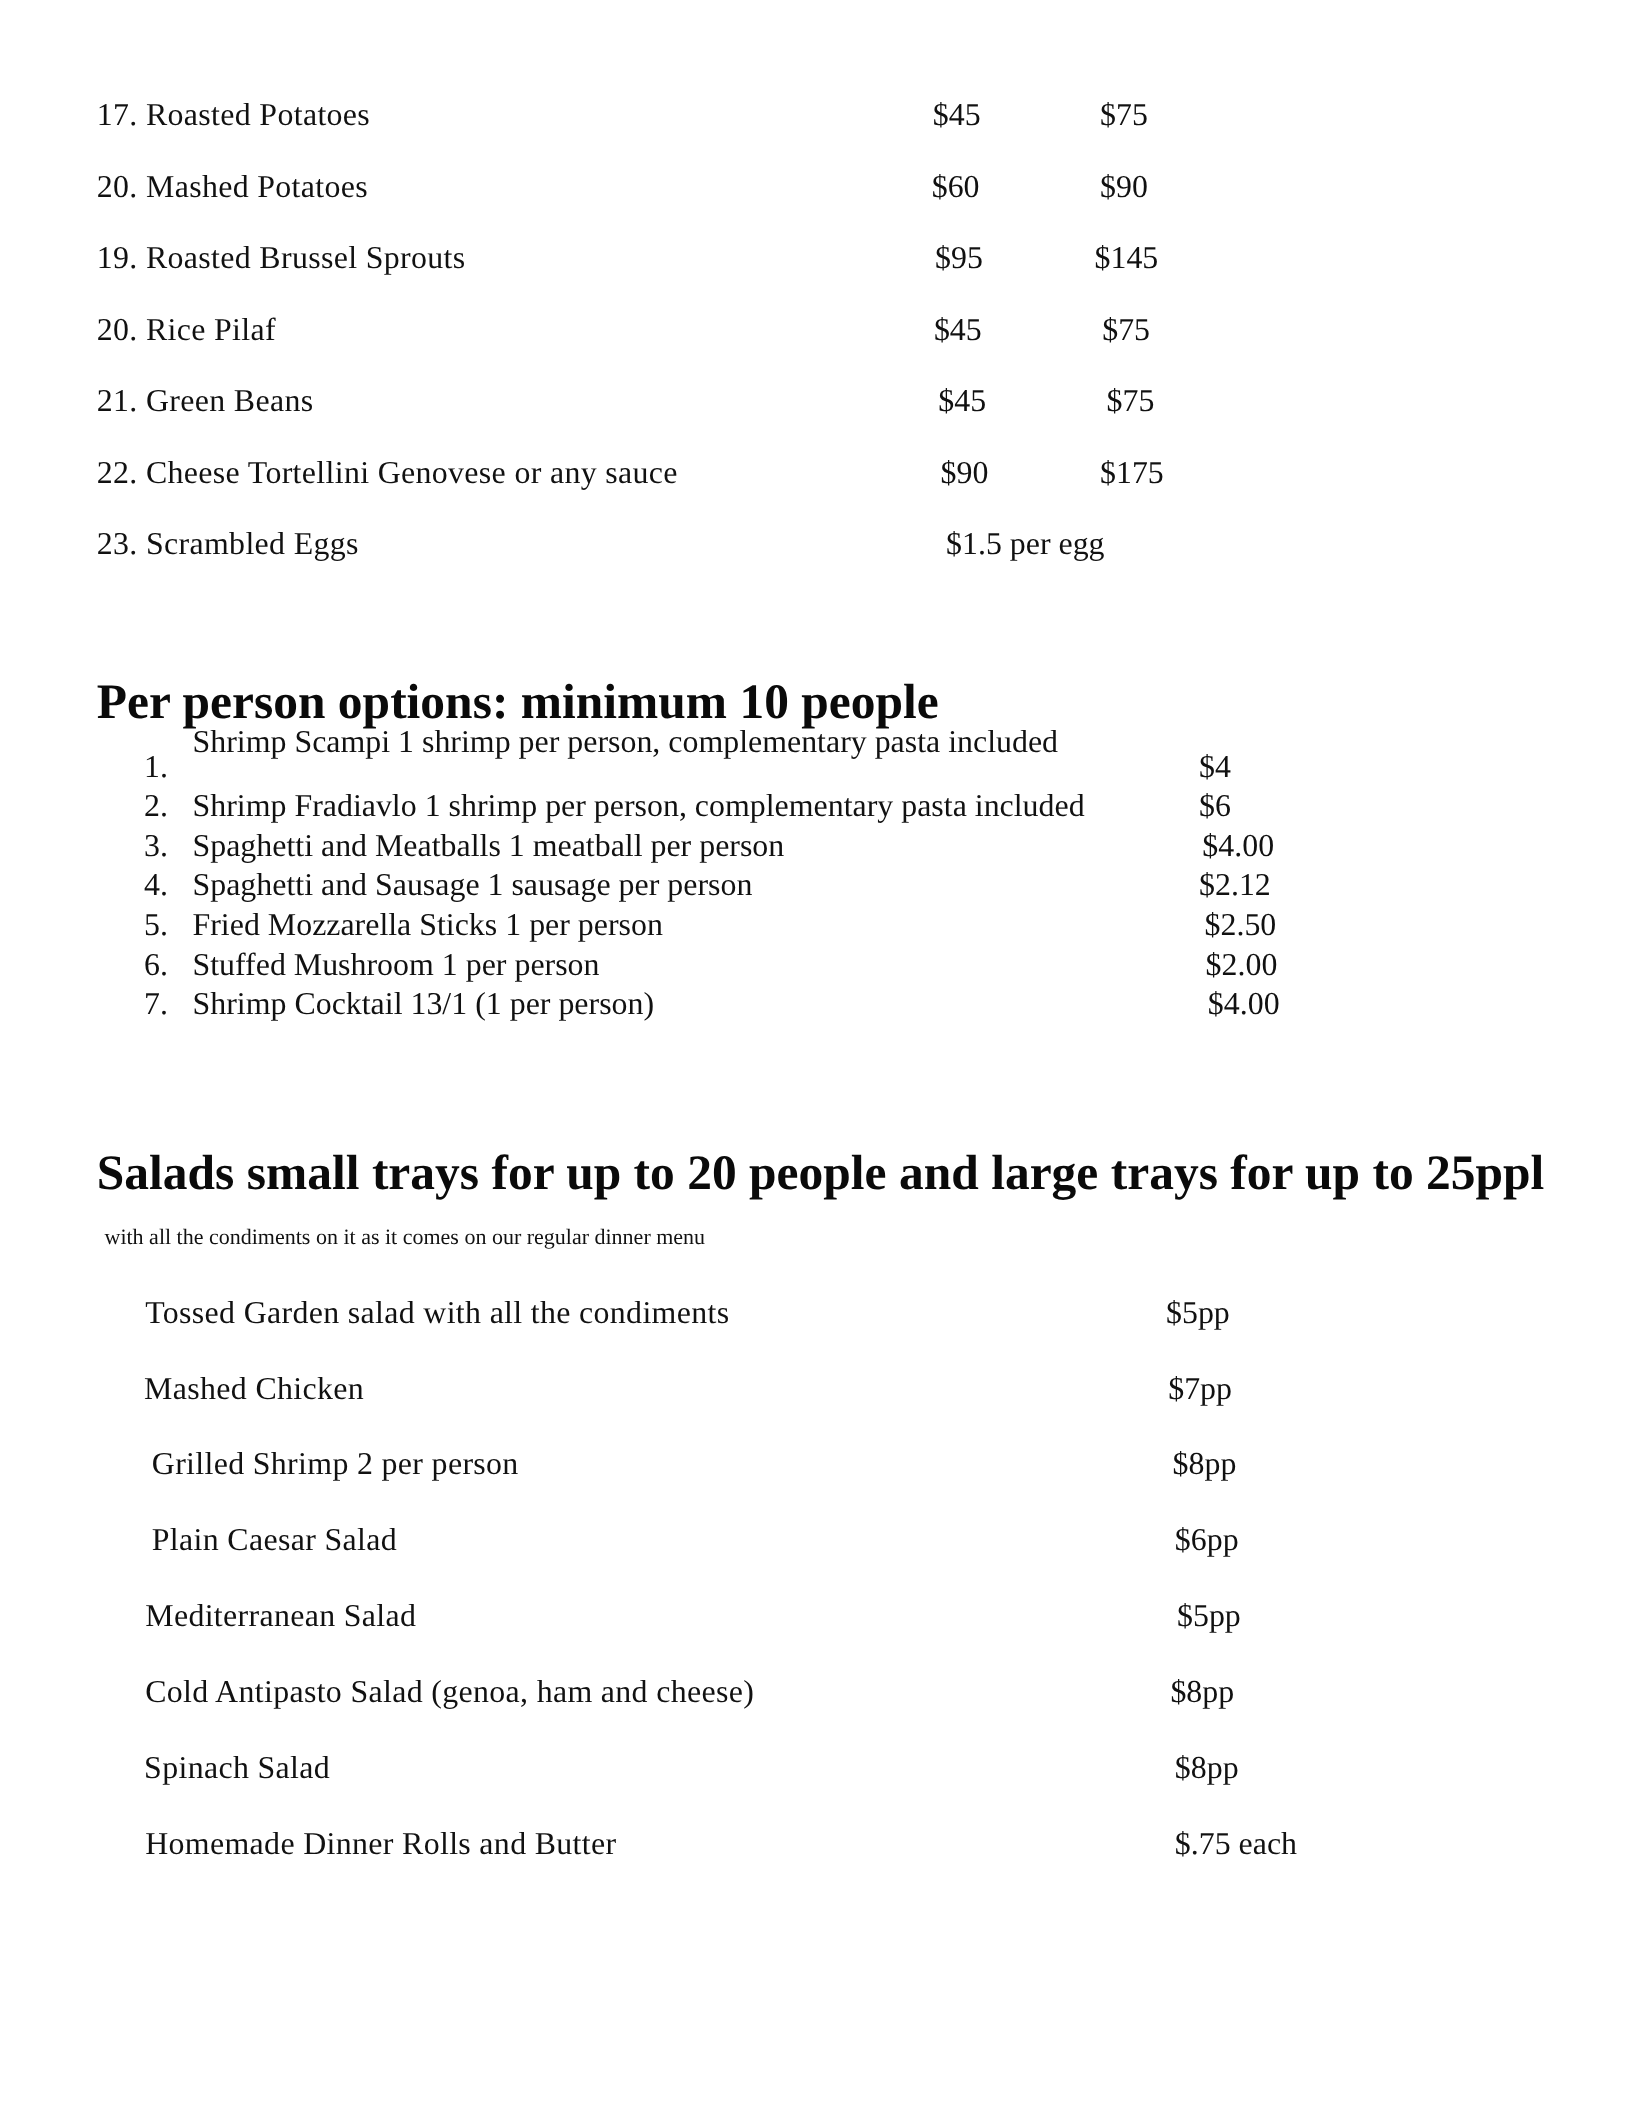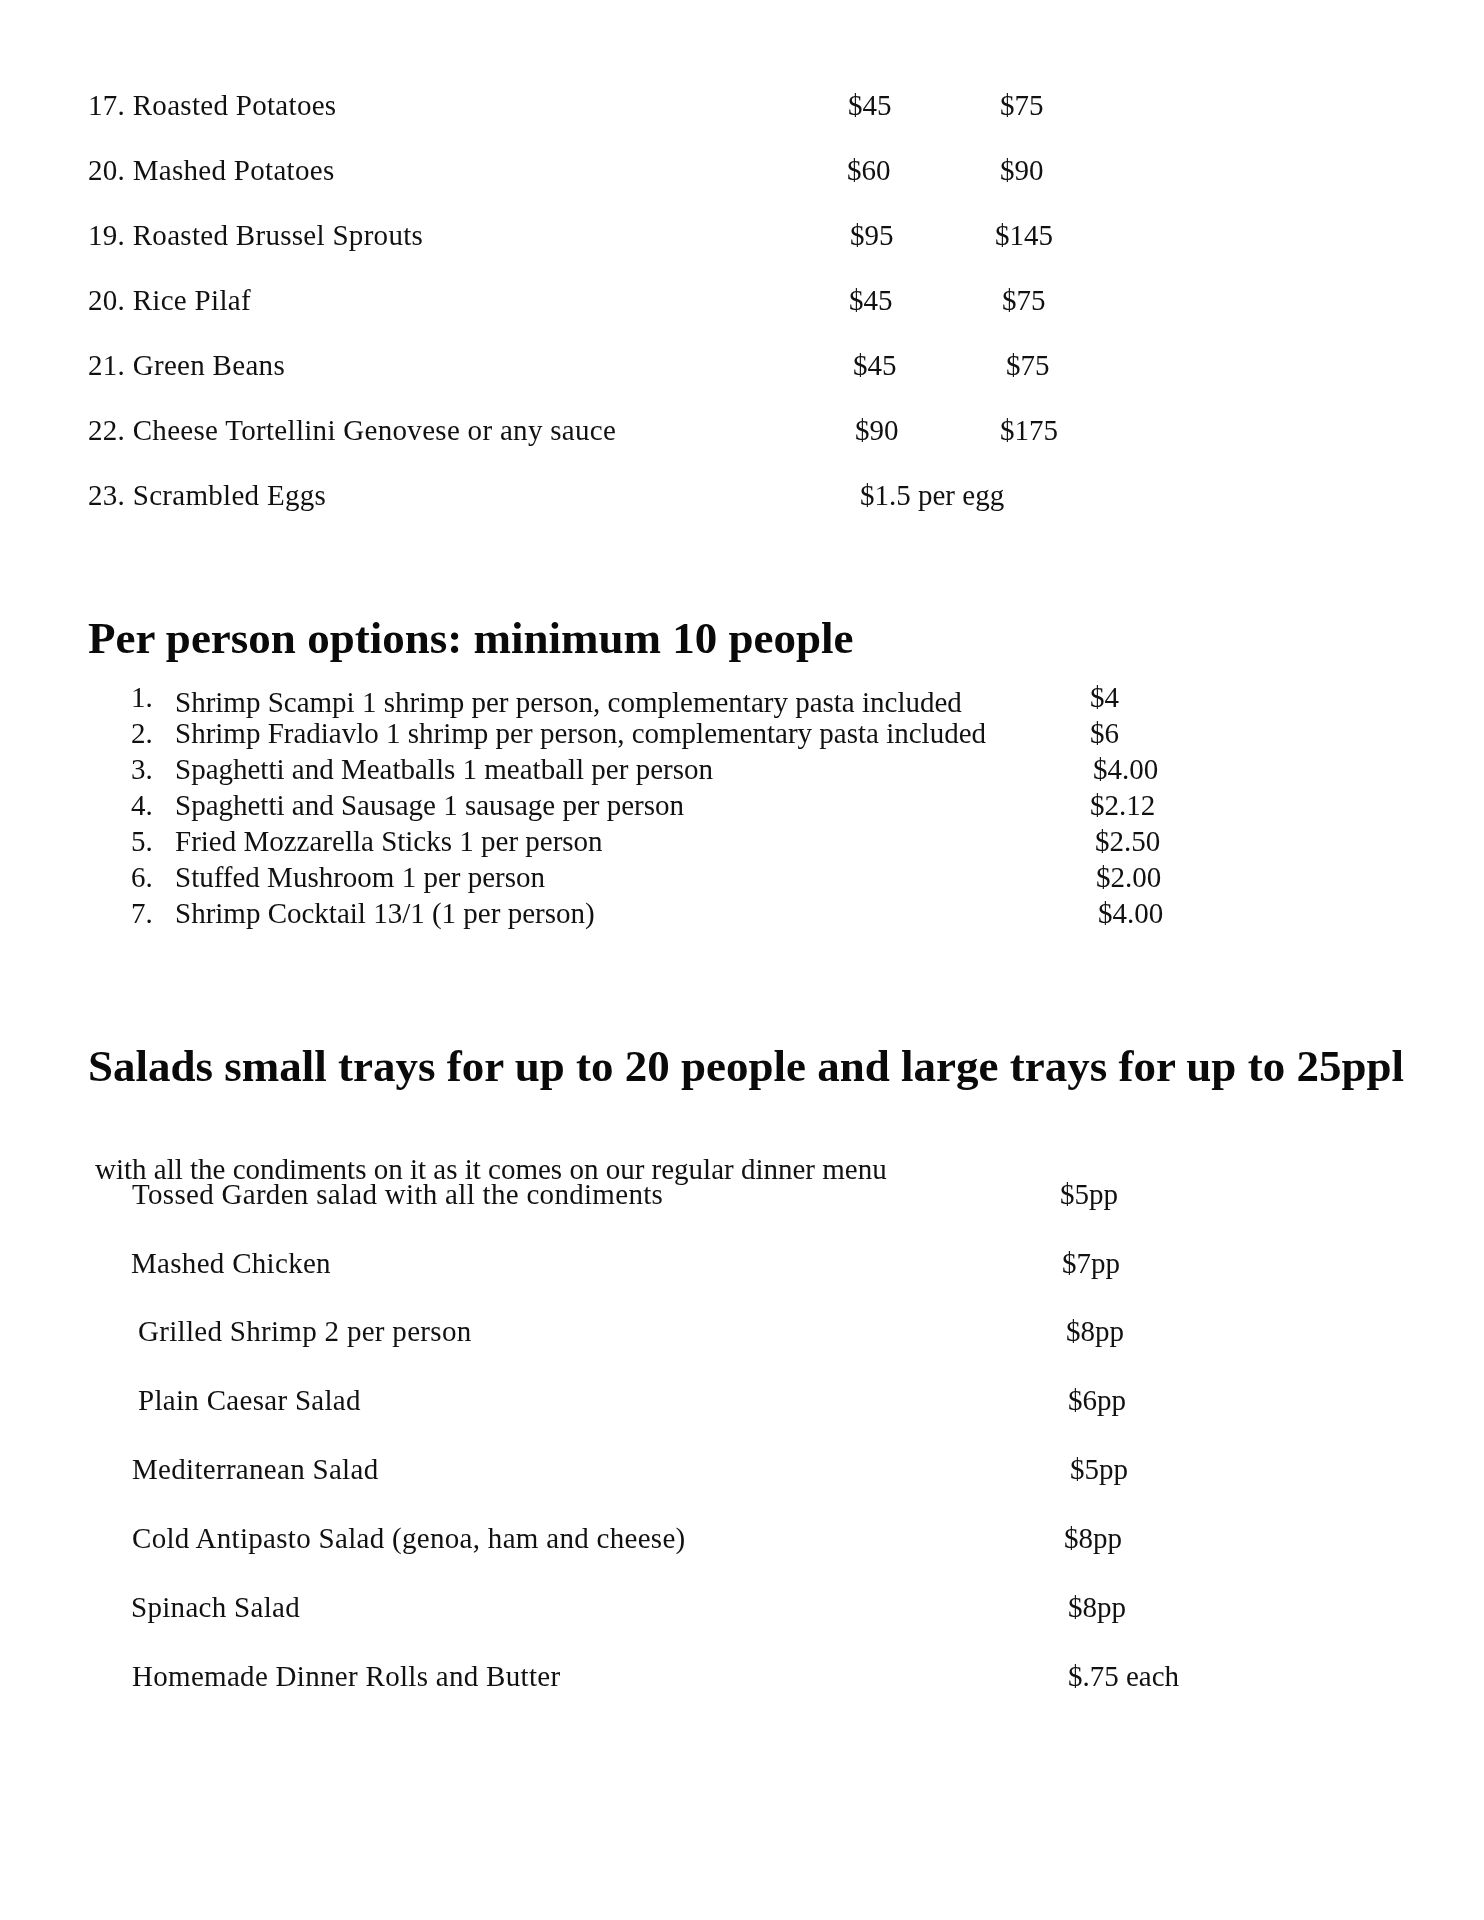--- a/index.html
+++ b/index.html
@@ -1,20 +1,20 @@
 <!DOCTYPE html>
 <html><head>
 <meta charset="utf-8">
 <style>
   html, body { margin: 0; padding: 0; background: #ffffff; }
   body { width: 1484px; height: 1920px; position: relative; overflow: hidden;
          font-family: "Liberation Serif", "DejaVu Serif", serif; color: #111111; }
   .line { position: absolute; white-space: nowrap; line-height: 1; font-size: 29px; }
   .h2 { position: absolute; white-space: nowrap; line-height: 1; font-size: 45px; font-weight: bold; color: #0a0a0a; }
-  .sub { position: absolute; white-space: nowrap; line-height: 1; font-size: 29px; margin-top: 40px; }
+  .sub { position: absolute; white-space: nowrap; line-height: 1; font-size: 20px; }
   .wide { letter-spacing: 0.3px; }
 </style>
 </head>
 <body>
 
 <div>
   <div>
     <span class="line wide" style="left:88px;top:91px">17. Roasted Potatoes</span>
     <span class="line" style="left:848px;top:91px">$45</span>
     <span class="line" style="left:1000px;top:91px">$75</span>
@@ -48,21 +48,21 @@
     <span class="line wide" style="left:88px;top:481px">23. Scrambled Eggs</span>
     <span class="line" style="left:860px;top:481px">$1.5 per egg</span>
   </div>
 </div>
 
 <div>
   <div class="h2" style="left:88px;top:616px">Per person options: minimum 10 people</div>
 
   <div>
     <span class="line" style="left:131px;top:683px">1.</span>
-    <span class="line" style="left:175px;top:688px">Shrimp Scampi 1 shrimp per person, complementary pasta included</span>
+    <span class="line" style="left:175px;top:661px">Shrimp Scampi 1 shrimp per person, complementary pasta included</span>
     <span class="line" style="left:1090px;top:683px">$4</span>
   </div>
   <div>
     <span class="line" style="left:131px;top:719px">2.</span>
     <span class="line" style="left:175px;top:719px">Shrimp Fradiavlo 1 shrimp per person, complementary pasta included</span>
     <span class="line" style="left:1090px;top:719px">$6</span>
   </div>
   <div>
     <span class="line" style="left:131px;top:755px">3.</span>
     <span class="line" style="left:175px;top:755px">Spaghetti and Meatballs 1 meatball per person</span>

